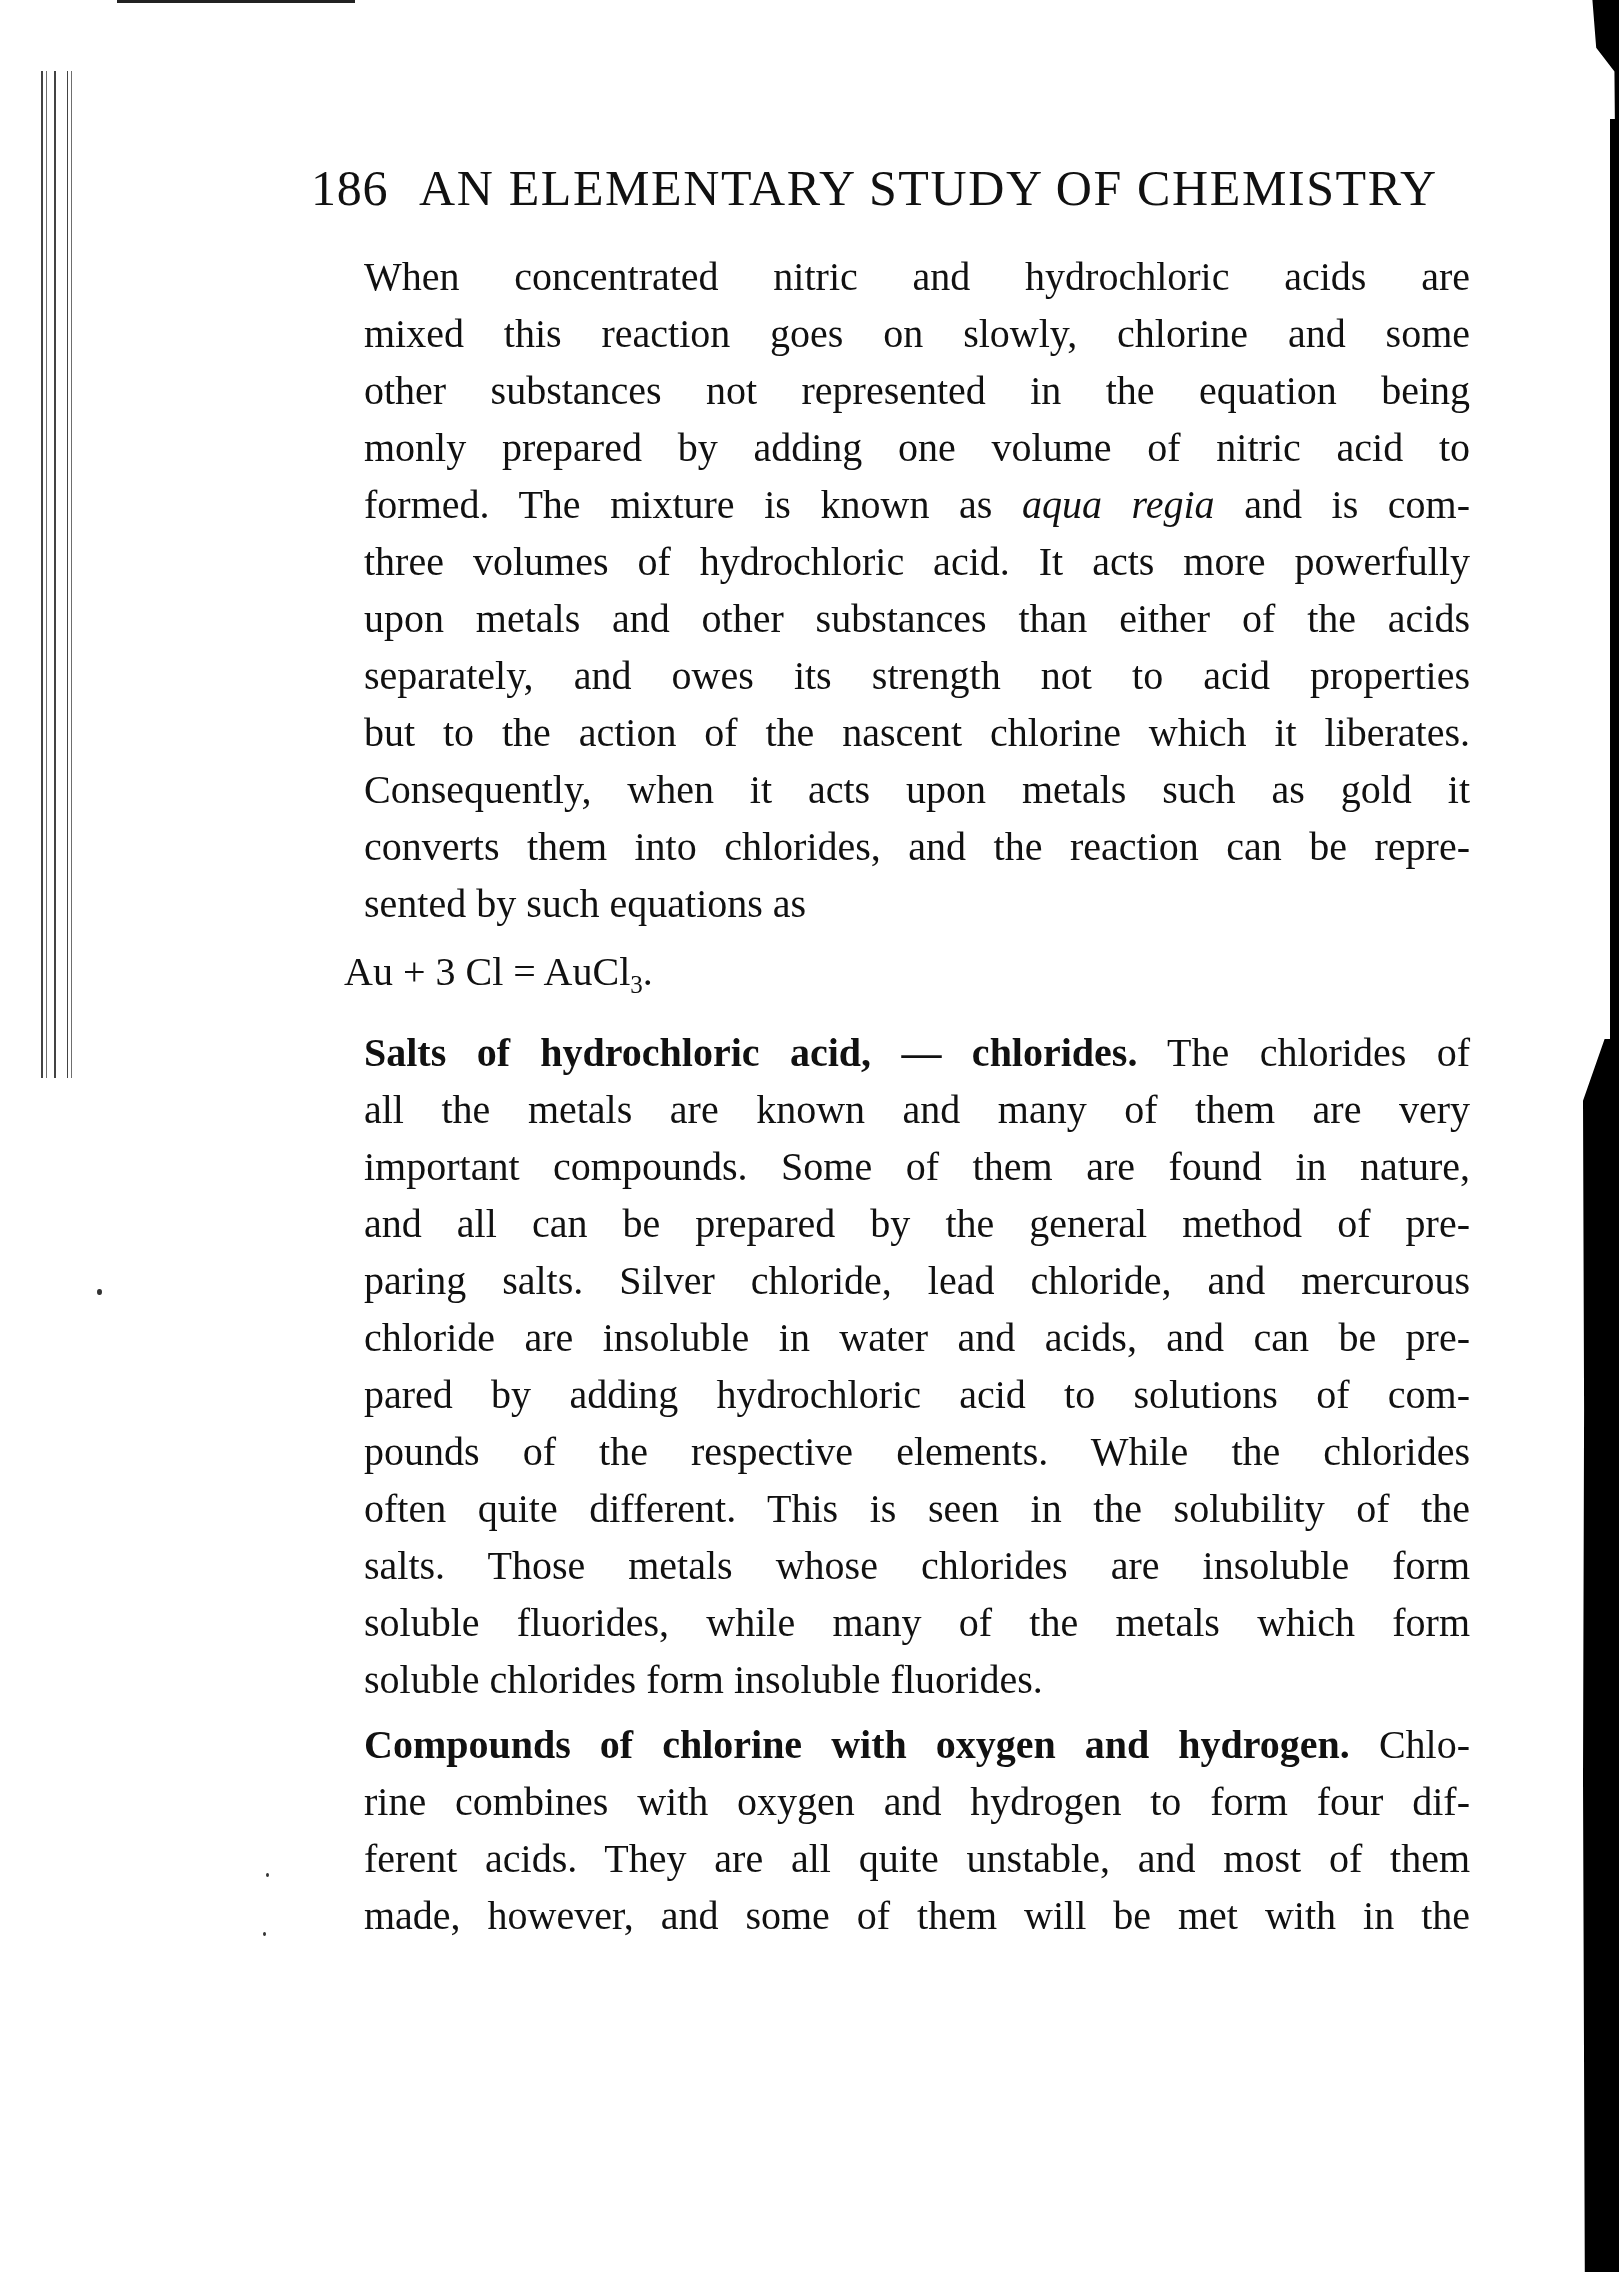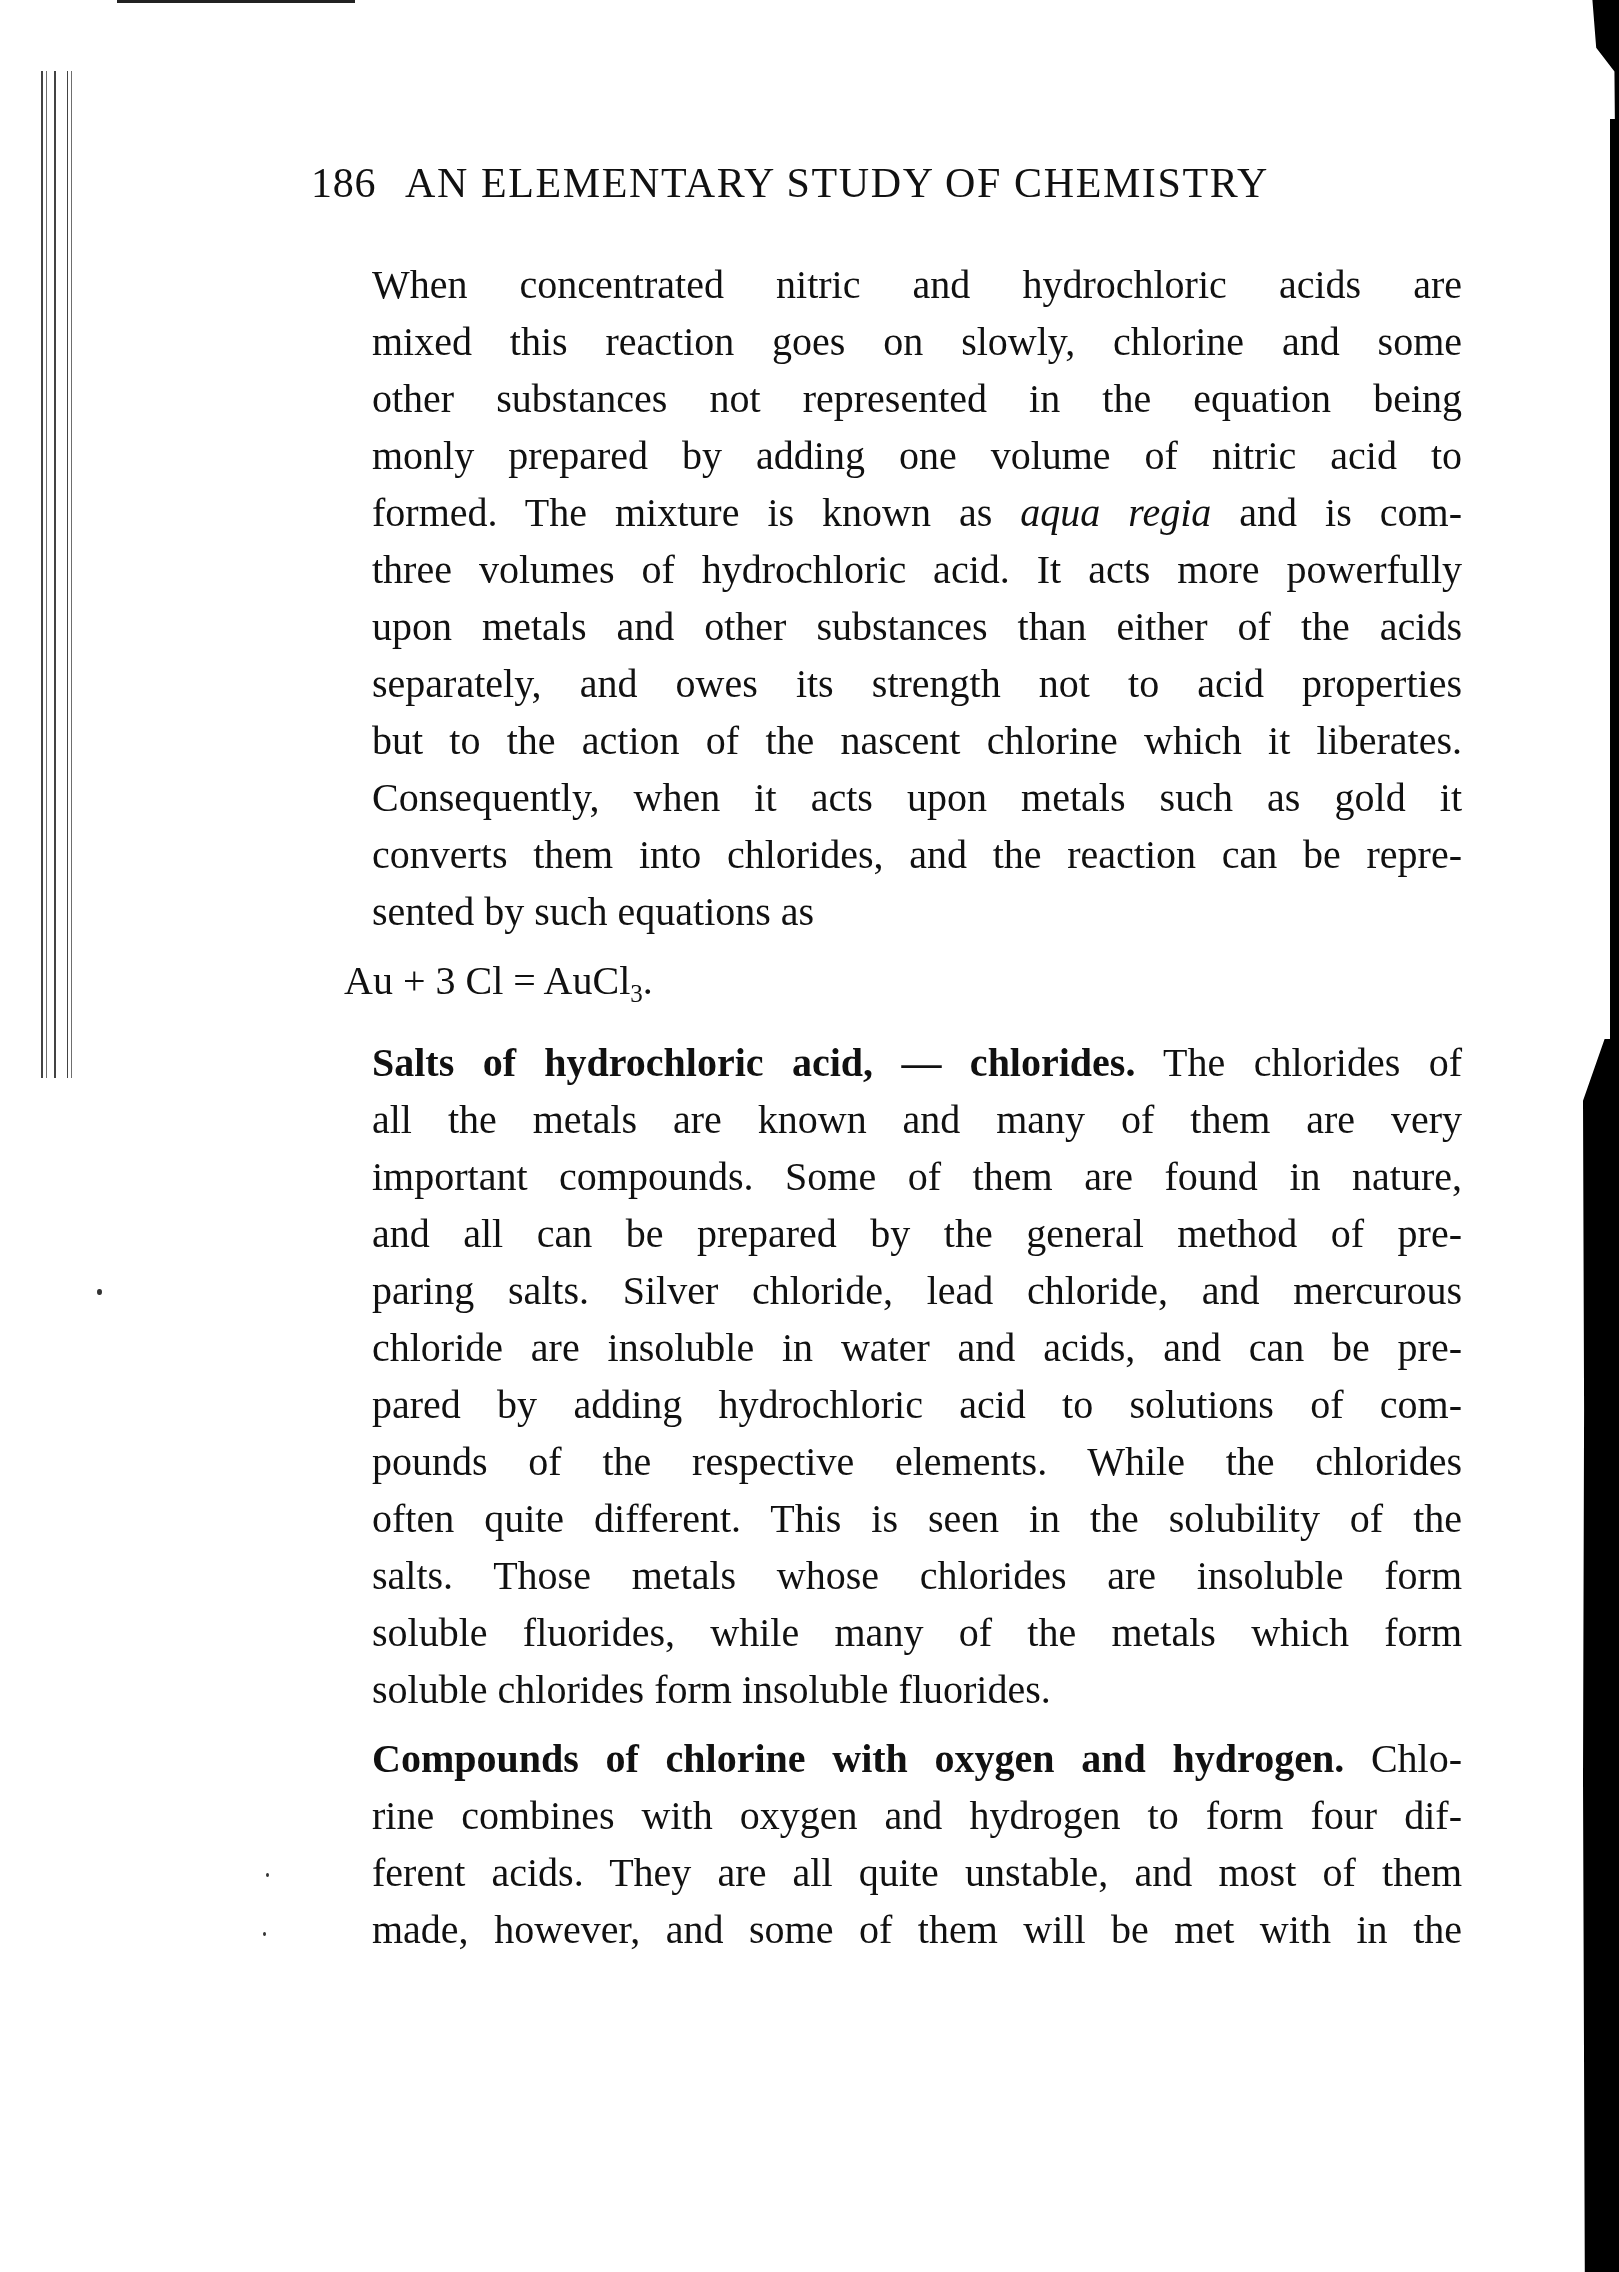--- a/index.html
+++ b/index.html
@@ -12,26 +12,26 @@
   .binding { position: absolute; left: 38px; top: 71px; width: 38px; height: 1007px;
     background: repeating-linear-gradient(90deg, transparent 0 3.2px, #222 3.2px 4.8px, transparent 4.8px 8px, #555 8px 8.7px, transparent 8.7px 12.7px); opacity: .85; }
   .edge-top { position: absolute; right: 0; top: 0; width: 38px; height: 159px; background: #000;
     clip-path: polygon(30% 0, 100% 0, 100% 100%, 90% 100%, 88% 45%, 40% 30%); }
   .edge-strip { position: absolute; right: 0; top: 119px; width: 9.5px; height: 952px; background: #000; }
   .edge-bottom { position: absolute; right: 0; top: 1039px; width: 36px; height: 1234px; background: #000;
     clip-path: polygon(60% 0, 100% 0, 100% 100%, 5% 100%, 0 60%, 3% 30%, 0 5%); }
   .speck { position: absolute; width: 4.8px; height: 6.3px; background: #333; border-radius: 50%; }
 
   
-  .running-head { position: absolute; left: 311px; top: 159px; font-size: 42px; letter-spacing: 0.8px; white-space: nowrap; }
+  .running-head { position: absolute; left: 311px; top: 159px; font-size: 50px; letter-spacing: 0.8px; white-space: nowrap; }
   .running-head .page-no { margin-right: 17.4px; }
   .running-head .title { text-transform: uppercase; letter-spacing: 1.6px; }
 
   .text-block { position: absolute; left: 312px; top: 244px; width: 1162px; font-size: 40px; line-height: 57px; }
-  .para { margin: 12px; text-align: justify; text-align-last: left; text-indent: 48px; }
+  .para { margin: 4px; text-align: justify; text-align-last: left; text-indent: 48px; }
   .line { display: block; text-align: justify; text-align-last: justify; white-space: nowrap; }
   .line.last { text-align-last: left; }
   .equation { display: block; text-align: left; margin: 11px 0 11px 0; padding-left: 32px; }
   .equation sub { font-size: 25px; vertical-align: -8px; }
   .para.gap { margin-top: 8px; }
   .bold { font-weight: bold; }
   em { font-style: italic; }
 </style>
 </head>
 <body>

